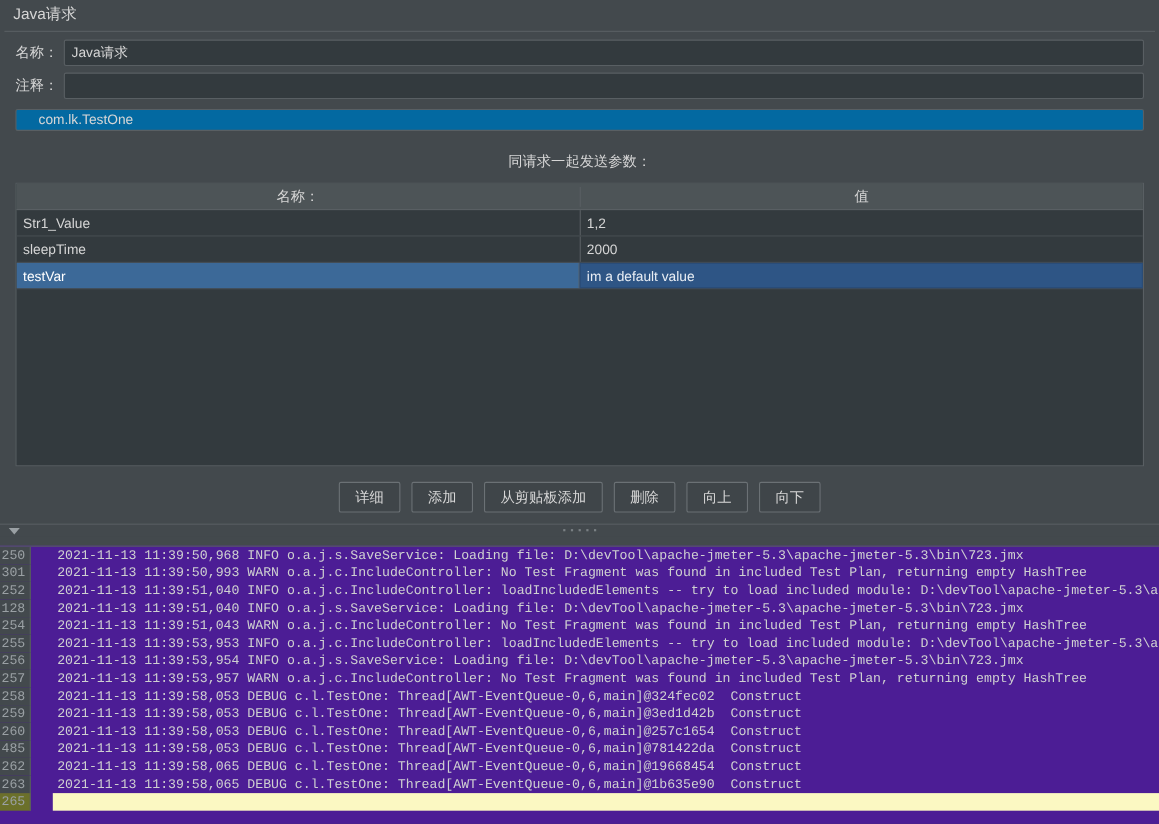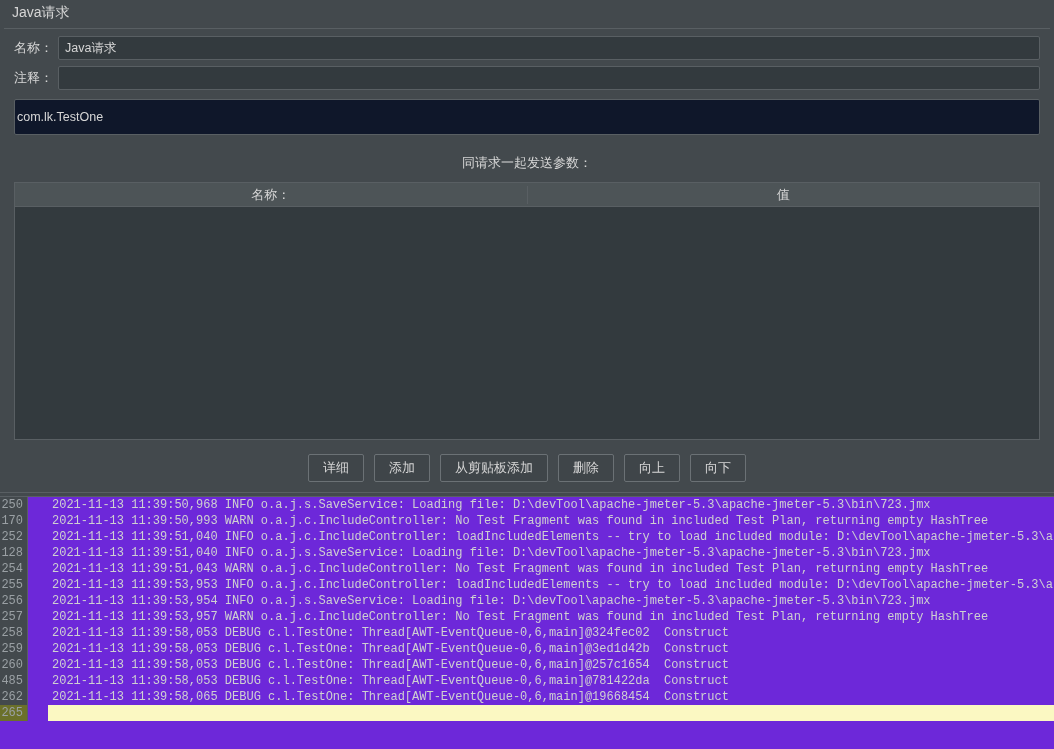--- a/index.html
+++ b/index.html
@@ -42,26 +42,26 @@
     color: #d6d6d6;
     padding: 0 6px;
     font-family: inherit;
     font-size: 12.5px;
   }
   .classname-row {
     padding: 6px 14px 3px 14px;
   }
   .classname-input {
     width: 100%;
-    height: 36px;
-    background: #0f172a;
+    height: 20px;
+    background: #0369a1;
     border: 1px solid #595f63;
     border-radius: 2px;
     color: #d6d6d6;
-    padding: 0 2px;
+    padding: 0 20px;
     font-size: 12.5px;
   }
   .section-title {
     text-align: center;
     padding: 16px 0 10px 0;
     font-size: 13px;
   }
   .param-table {
     margin: 0 14px;
     border: 1px solid #595f63;
@@ -143,21 +143,21 @@
     width: 0; height: 0;
     border-left: 5px solid transparent;
     border-right: 5px solid transparent;
     border-top: 6px solid #9aa0a4;
   }
 
   .log-panel {
     position: absolute;
     left: 0; right: 0; bottom: 0;
     height: 253px;
-    background: #6d28d9;
+    background: #4c1d95;
     border-top: 1px solid #595f63;
     font-family: Consolas, "Courier New", monospace;
     font-size: 12px;
     line-height: 16px;
     color: #cfd0d1;
     overflow: hidden;
   }
   .log-line {
     display: flex;
     white-space: pre;
@@ -201,20 +201,34 @@
     <input class="classname-input" value="com.lk.TestOne" style="">
   </div>
 
   <div class="section-title">同请求一起发送参数：</div>
 
   <div class="param-table">
     <div class="pt-head">
       <div class="pt-col name">名称：</div>
       <div class="pt-col">值</div>
     </div>
+    <div class="pt-body" id="pt-body">
+        <div class="pt-row">
+          <div class="pt-cell name">Str1_Value</div>
+          <div class="pt-cell val">1,2</div>
+        </div>
+        <div class="pt-row">
+          <div class="pt-cell name">sleepTime</div>
+          <div class="pt-cell val">2000</div>
+        </div>
+        <div class="pt-row sel">
+          <div class="pt-cell name">testVar</div>
+          <div class="pt-cell val">im a default value</div>
+        </div>
+      </div>
   </div>
 
   <div class="btn-row">
     <button class="btn">详细</button>
     <button class="btn">添加</button>
     <button class="btn">从剪贴板添加</button>
     <button class="btn">删除</button>
     <button class="btn">向上</button>
     <button class="btn">向下</button>
   </div>
@@ -225,28 +239,29 @@
         <span></span>
         <span></span>
         <span></span>
         <span></span>
         <span></span>
       </span>
   </div>
 
   <div class="log-panel" id="log-panel">
       <div class="log-line"><div class="gutter">250</div><div class="log-text">2021-11-13 11:39:50,968 INFO o.a.j.s.SaveService: Loading file: D:\devTool\apache-jmeter-5.3\apache-jmeter-5.3\bin\723.jmx</div></div>
-      <div class="log-line"><div class="gutter">170</div><div class="log-text">2021-11-13 11:39:50,993 WARN o.a.j.c.IncludeController: No Test Fragment was found in included Test Plan, returning empty HashTree</div></div>
+      <div class="log-line"><div class="gutter">301</div><div class="log-text">2021-11-13 11:39:50,993 WARN o.a.j.c.IncludeController: No Test Fragment was found in included Test Plan, returning empty HashTree</div></div>
       <div class="log-line"><div class="gutter">252</div><div class="log-text">2021-11-13 11:39:51,040 INFO o.a.j.c.IncludeController: loadIncludedElements -- try to load included module: D:\devTool\apache-jmeter-5.3\apache-j</div></div>
       <div class="log-line"><div class="gutter">128</div><div class="log-text">2021-11-13 11:39:51,040 INFO o.a.j.s.SaveService: Loading file: D:\devTool\apache-jmeter-5.3\apache-jmeter-5.3\bin\723.jmx</div></div>
       <div class="log-line"><div class="gutter">254</div><div class="log-text">2021-11-13 11:39:51,043 WARN o.a.j.c.IncludeController: No Test Fragment was found in included Test Plan, returning empty HashTree</div></div>
       <div class="log-line"><div class="gutter">255</div><div class="log-text">2021-11-13 11:39:53,953 INFO o.a.j.c.IncludeController: loadIncludedElements -- try to load included module: D:\devTool\apache-jmeter-5.3\apache-j</div></div>
       <div class="log-line"><div class="gutter">256</div><div class="log-text">2021-11-13 11:39:53,954 INFO o.a.j.s.SaveService: Loading file: D:\devTool\apache-jmeter-5.3\apache-jmeter-5.3\bin\723.jmx</div></div>
       <div class="log-line"><div class="gutter">257</div><div class="log-text">2021-11-13 11:39:53,957 WARN o.a.j.c.IncludeController: No Test Fragment was found in included Test Plan, returning empty HashTree</div></div>
       <div class="log-line"><div class="gutter">258</div><div class="log-text">2021-11-13 11:39:58,053 DEBUG c.l.TestOne: Thread[AWT-EventQueue-0,6,main]@324fec02  Construct</div></div>
       <div class="log-line"><div class="gutter">259</div><div class="log-text">2021-11-13 11:39:58,053 DEBUG c.l.TestOne: Thread[AWT-EventQueue-0,6,main]@3ed1d42b  Construct</div></div>
       <div class="log-line"><div class="gutter">260</div><div class="log-text">2021-11-13 11:39:58,053 DEBUG c.l.TestOne: Thread[AWT-EventQueue-0,6,main]@257c1654  Construct</div></div>
       <div class="log-line"><div class="gutter">485</div><div class="log-text">2021-11-13 11:39:58,053 DEBUG c.l.TestOne: Thread[AWT-EventQueue-0,6,main]@781422da  Construct</div></div>
       <div class="log-line"><div class="gutter">262</div><div class="log-text">2021-11-13 11:39:58,065 DEBUG c.l.TestOne: Thread[AWT-EventQueue-0,6,main]@19668454  Construct</div></div>
+      <div class="log-line"><div class="gutter">263</div><div class="log-text">2021-11-13 11:39:58,065 DEBUG c.l.TestOne: Thread[AWT-EventQueue-0,6,main]@1b635e90  Construct</div></div>
       <div class="log-line last"><div class="gutter">265</div><div class="log-text"></div></div>
     </div>
 
 </div>
 
 </body></html>

